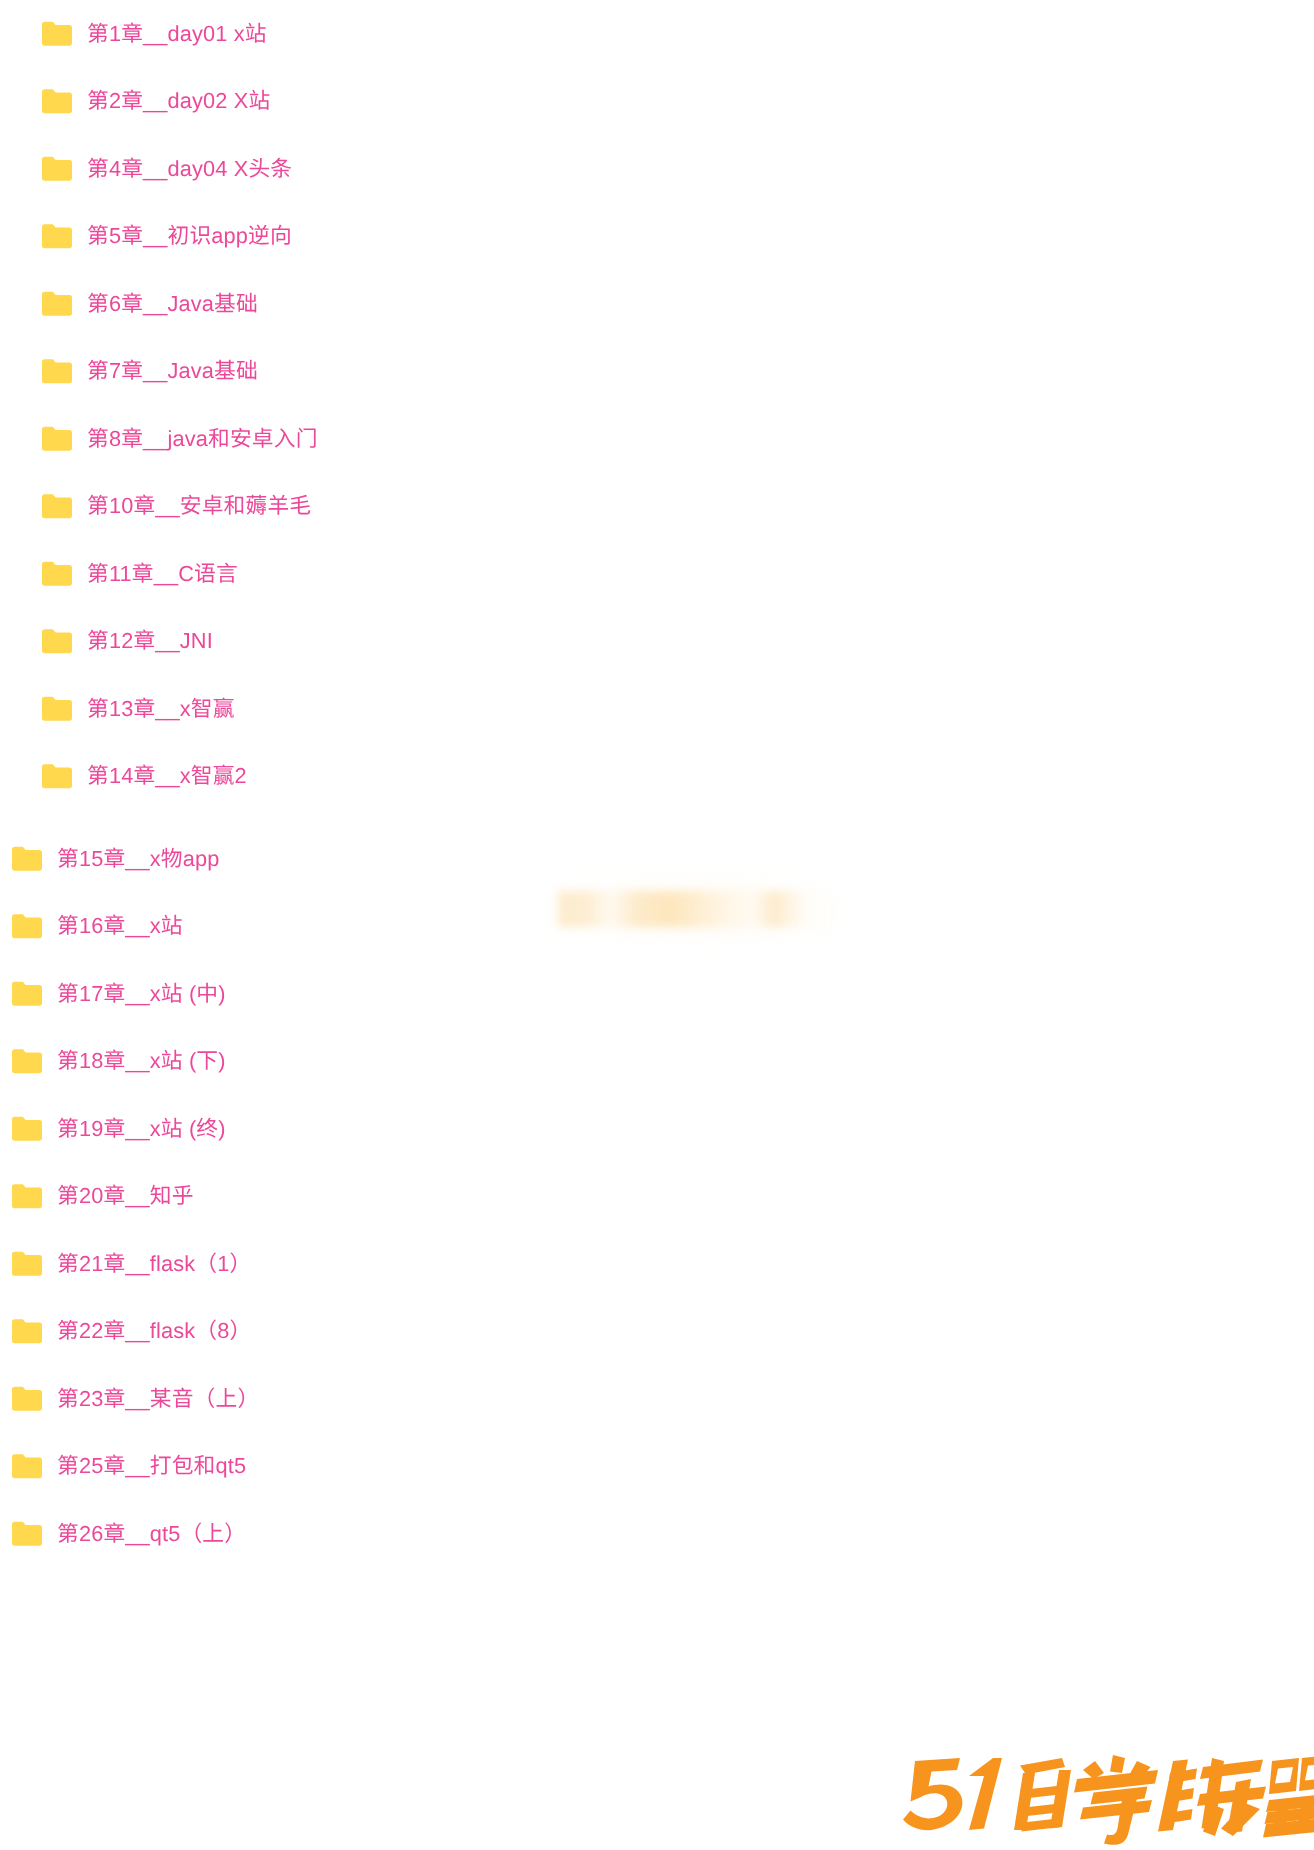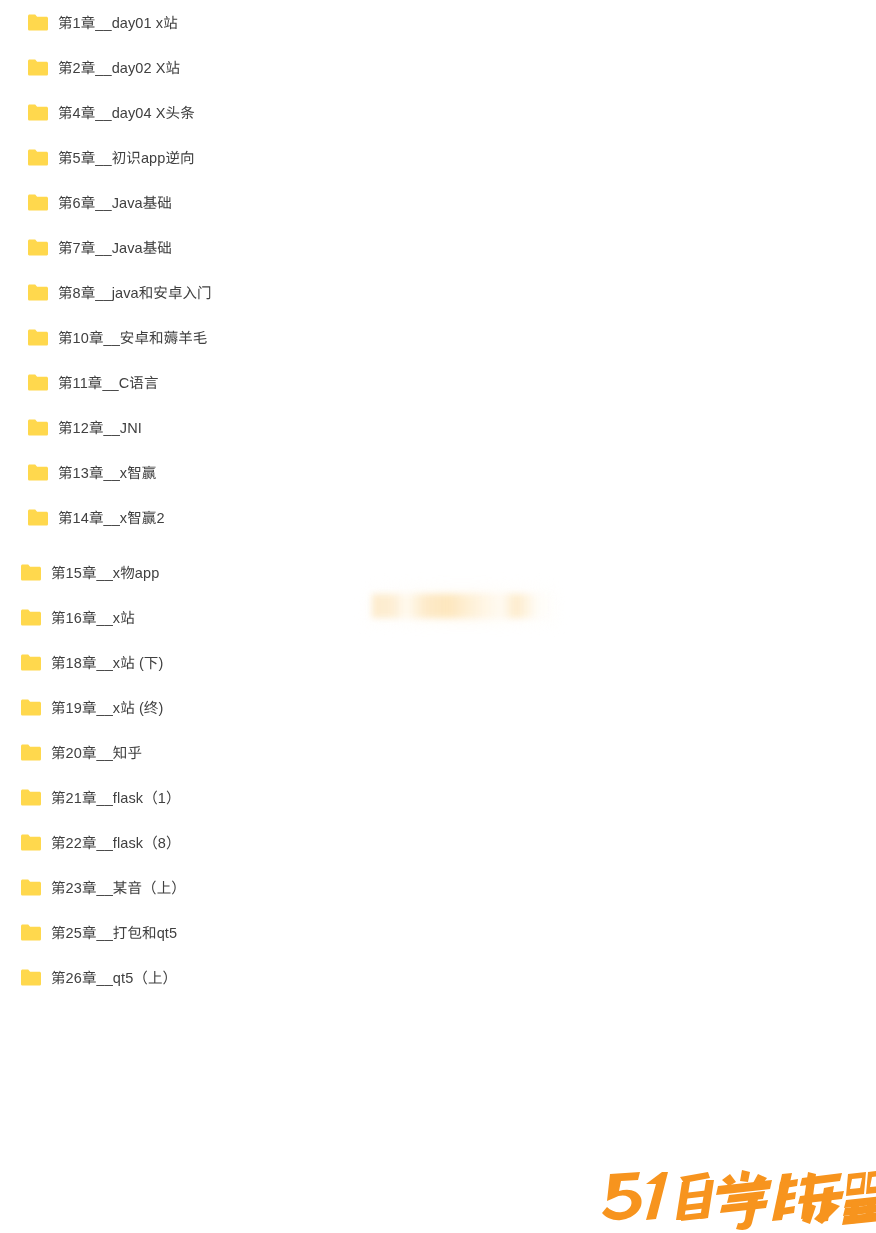--- a/index.html
+++ b/index.html
@@ -30,21 +30,21 @@
   .folder-row {
     position: relative;
     height: 45px;
     display: flex;
     align-items: center;
     box-sizing: border-box;
   }
 
   
   .folder-row.indent-a { padding-left: 28px; }
-  .folder-row.indent-b { padding-left: 21px; }
+  .folder-row.indent-b { padding-left: 8px; }
 
   
   .folder-row.section-break { margin-top: 10px; }
 
   .folder-icon {
     flex: 0 0 auto;
     width: 20px;
     height: 17px;
     position: relative;
     margin-right: 10px;
@@ -53,21 +53,21 @@
   .folder-icon svg {
     display: block;
     width: 20px;
     height: 17px;
   }
 
   .folder-label {
     flex: 0 1 auto;
     font-size: 14.5px;
     line-height: 20px;
-    color: #404040;
+    color: #ec4899;
     white-space: nowrap;
     letter-spacing: 0.1px;
   }
 
   
   #redaction-bar {
     position: absolute;
     left: 372px;
     top: 594px;
     width: 180px;
@@ -229,20 +229,28 @@
         </svg>
       </span>
       <span class="folder-label">第16章__x站</span>
     </li>
     <li class="folder-row indent-b">
       <span class="folder-icon">
         <svg viewBox="0 0 20 17" xmlns="http://www.w3.org/2000/svg">
           <path fill="#ffd84d" d="M0 2.2C0 1.2 0.7 0.5 1.6 0.5H7.2L9.1 2.7H18.4C19.3 2.7 20 3.4 20 4.3V14.9C20 15.8 19.3 16.5 18.4 16.5H1.6C0.7 16.5 0 15.8 0 14.9Z"></path>
         </svg>
       </span>
+      <span class="folder-label">第17章__x站 (中)</span>
+    </li>
+    <li class="folder-row indent-b">
+      <span class="folder-icon">
+        <svg viewBox="0 0 20 17" xmlns="http://www.w3.org/2000/svg">
+          <path fill="#ffd84d" d="M0 2.2C0 1.2 0.7 0.5 1.6 0.5H7.2L9.1 2.7H18.4C19.3 2.7 20 3.4 20 4.3V14.9C20 15.8 19.3 16.5 18.4 16.5H1.6C0.7 16.5 0 15.8 0 14.9Z"></path>
+        </svg>
+      </span>
       <span class="folder-label">第18章__x站 (下)</span>
     </li>
     <li class="folder-row indent-b">
       <span class="folder-icon">
         <svg viewBox="0 0 20 17" xmlns="http://www.w3.org/2000/svg">
           <path fill="#ffd84d" d="M0 2.2C0 1.2 0.7 0.5 1.6 0.5H7.2L9.1 2.7H18.4C19.3 2.7 20 3.4 20 4.3V14.9C20 15.8 19.3 16.5 18.4 16.5H1.6C0.7 16.5 0 15.8 0 14.9Z"></path>
         </svg>
       </span>
       <span class="folder-label">第19章__x站 (终)</span>
     </li>

